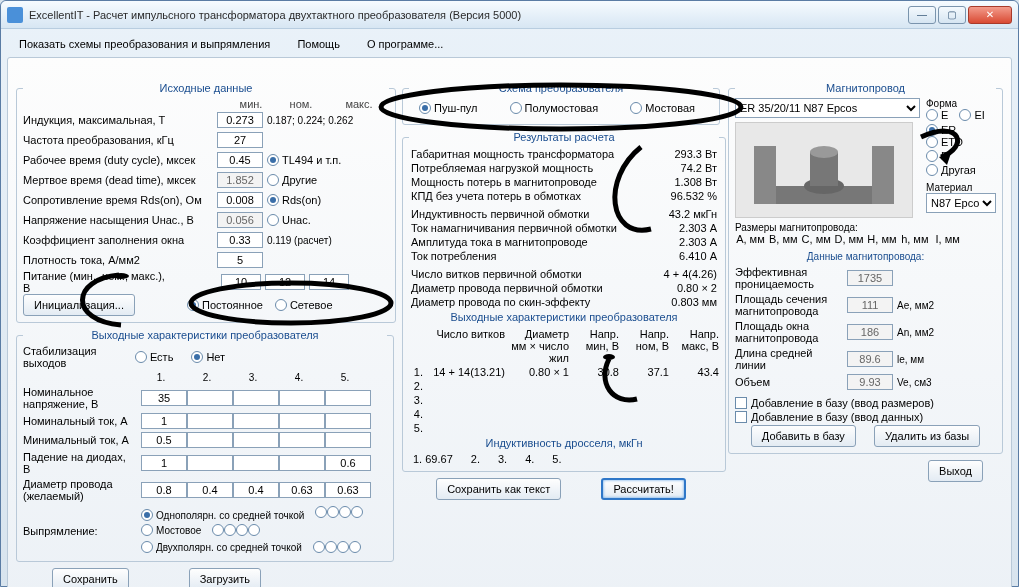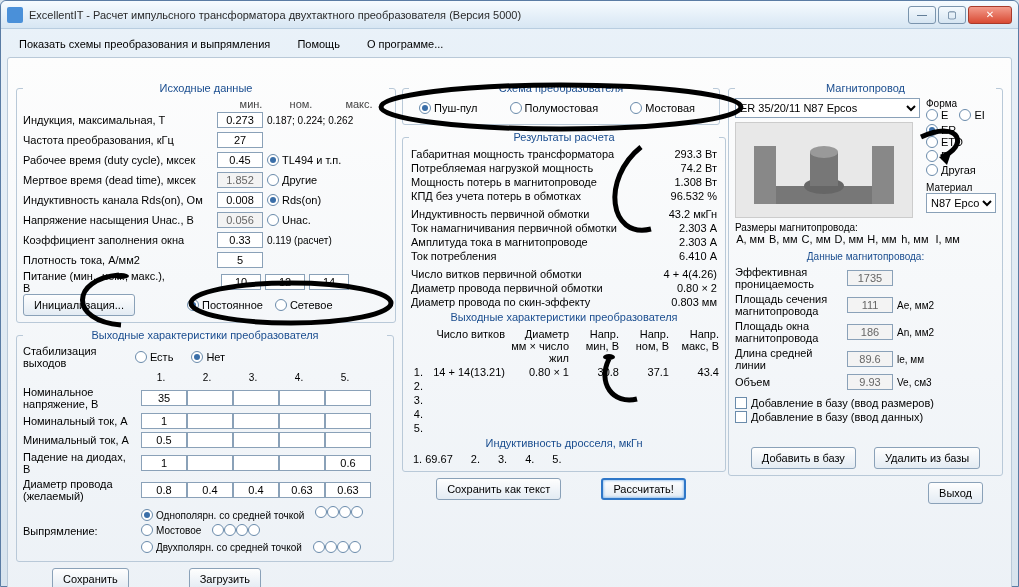--- a/index.html
+++ b/index.html
@@ -106,21 +106,21 @@
               </div>
             <div class="row">
                 <span class="lbl" style="width:190px">Мертвое время (dead time), мксек</span>
               <input class="inp" readonly="" value="1.852" style="">
               <span class="radio">
                   <span class="rdot"></span>
                   <span>Другие</span>
                 </span>
               </div>
             <div class="row">
-                <span class="lbl" style="width:190px">Индуктивность канала Rds(on), Ом</span>
+                <span class="lbl" style="width:190px">Сопротивление время Rds(on), Ом</span>
               <input class="inp" value="0.008" style="">
               <span class="radio">
                   <span class="rdot sel"></span>
                   <span>Rds(on)</span>
                 </span>
               </div>
             <div class="row">
                 <span class="lbl" style="width:190px">Напряжение насыщения Uнас., В</span>
               <input class="inp" readonly="" value="0.056" style="">
               <span class="radio">
@@ -446,21 +446,21 @@
               </div>
 
             <div class="chk" style="margin-top:4px">
                 <span class="chkbox"></span>
                 <span>Добавление в базу (ввод размеров)</span>
               </div><br>
             <div class="chk">
                 <span class="chkbox"></span>
                 <span>Добавление в базу (ввод данных)</span>
               </div>
-            <div style="display:flex; gap:18px; margin-top:22px; justify-content:center">
+            <div style="display:flex; gap:18px; margin-top:0; justify-content:center">
               <button class="btn">Добавить в базу</button>
               <button class="btn">Удалить из базы</button>
             </div>
           </fieldset>
           <div style="text-align:right; padding-right:20px;">
             <button class="btn">Выход</button>
           </div>
         </div>
       </div>
     </div>

